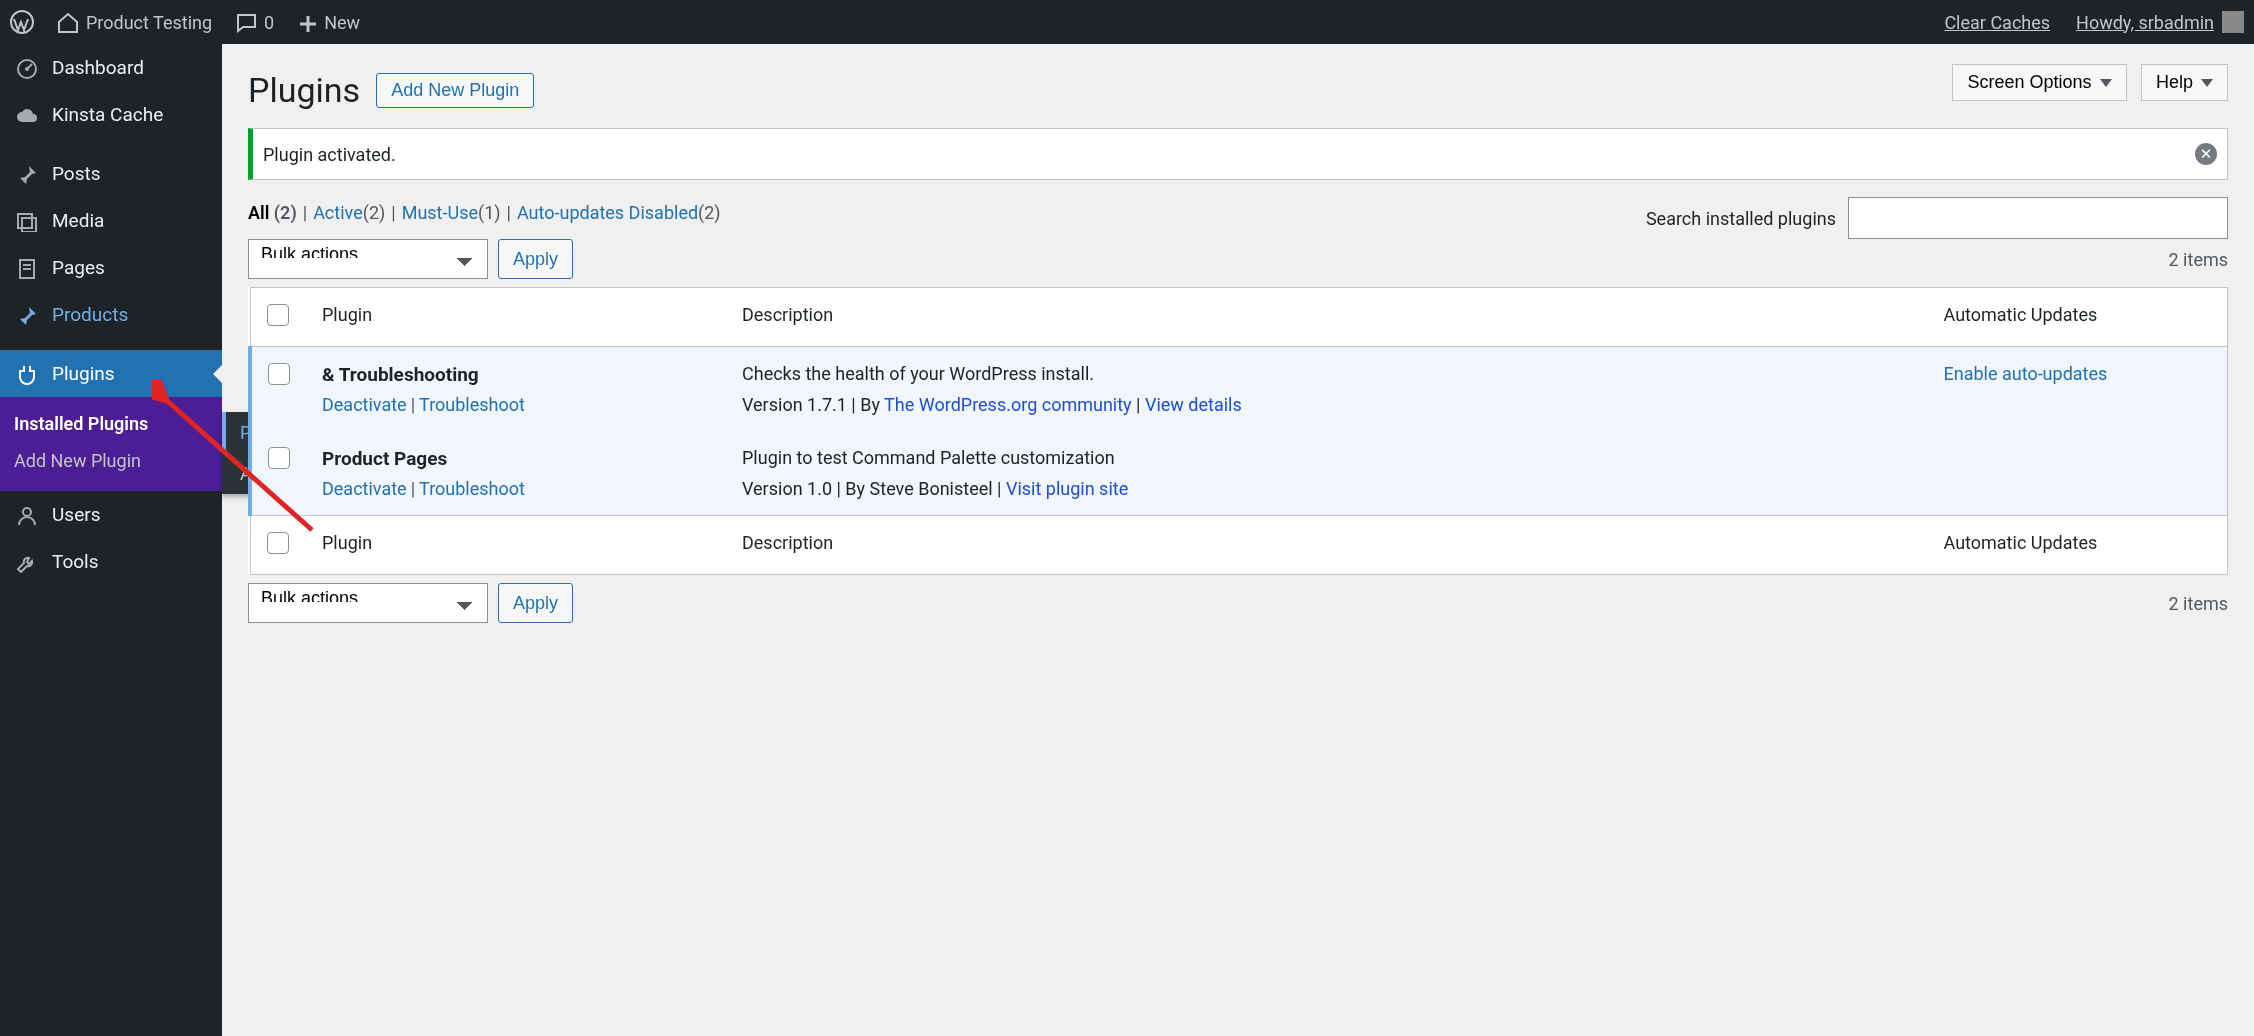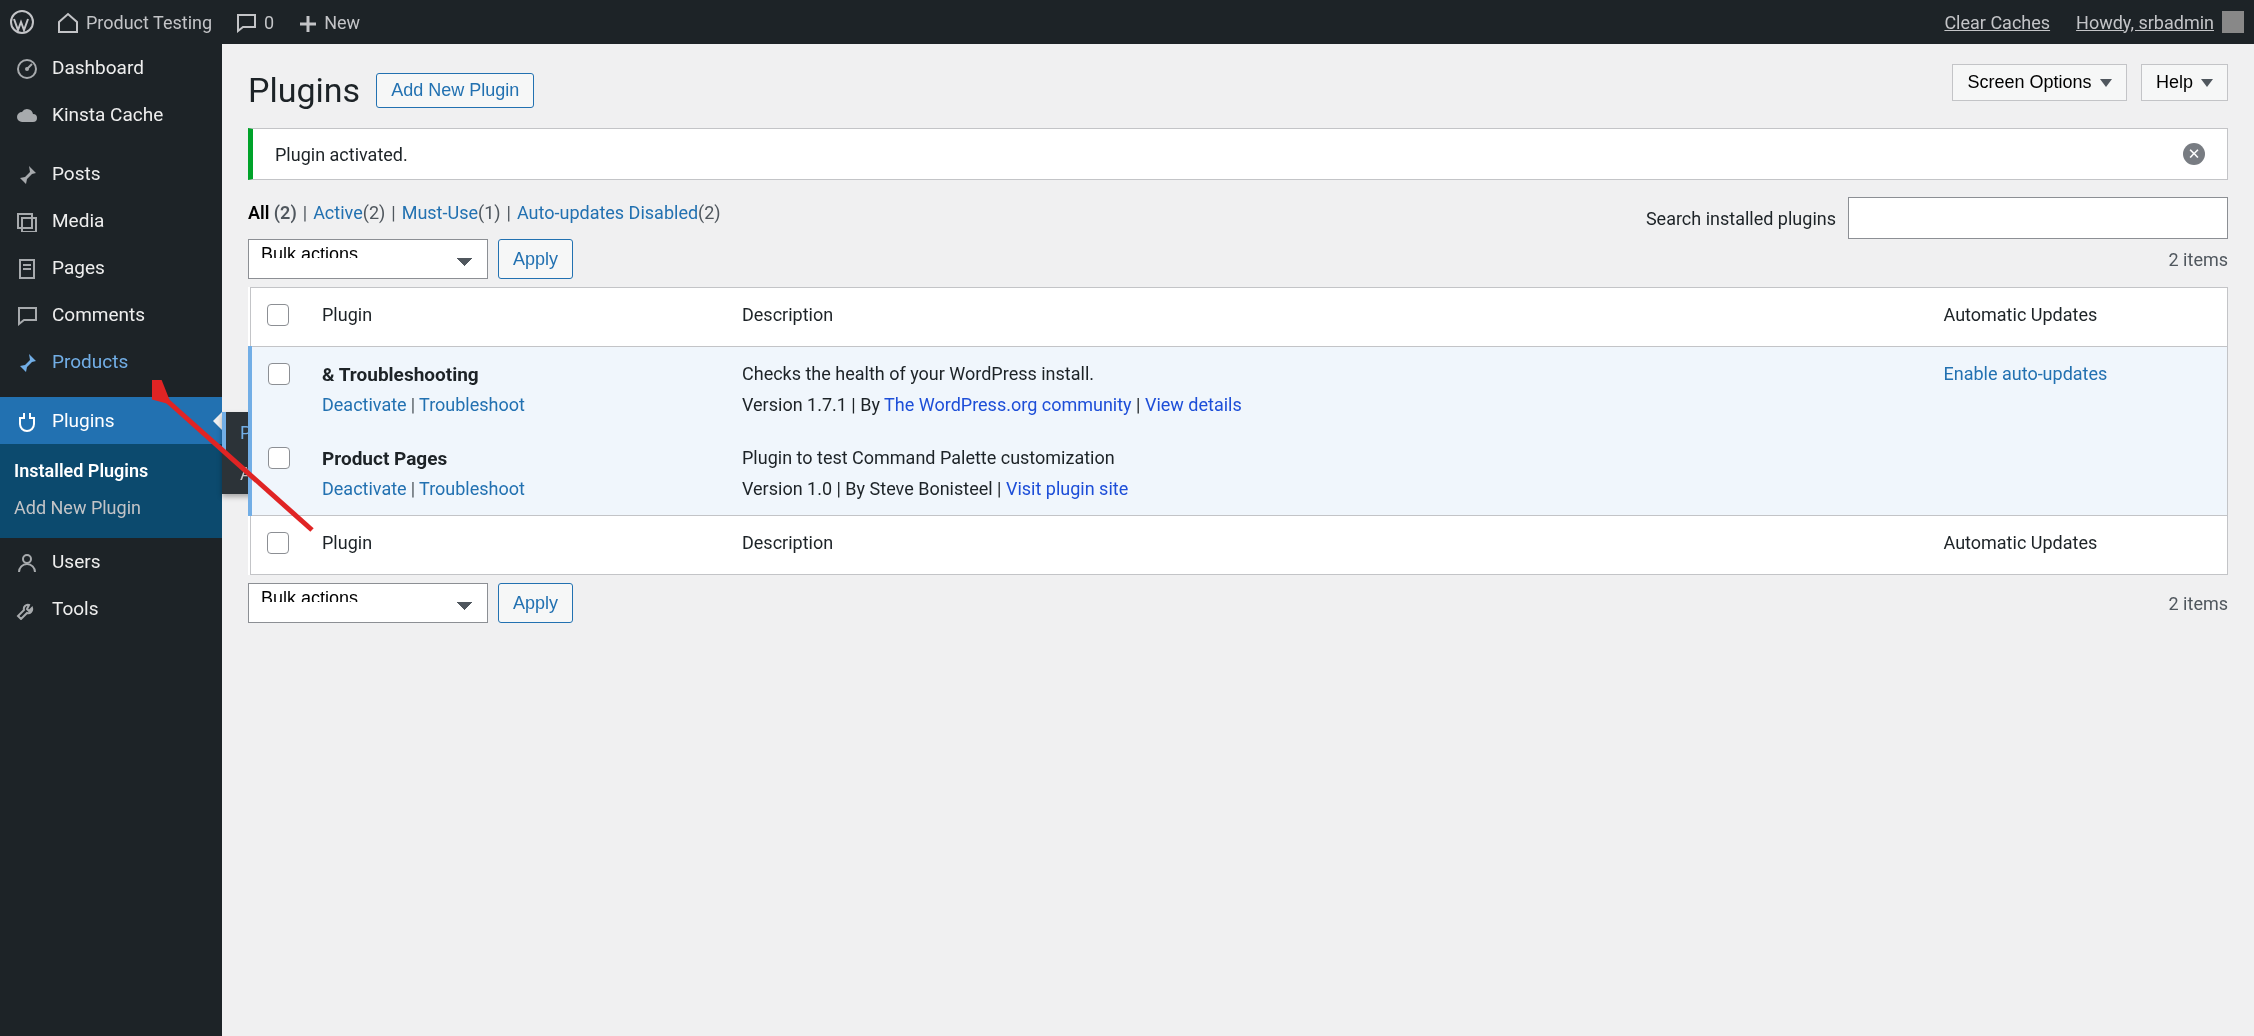--- a/index.html
+++ b/index.html
@@ -25,21 +25,21 @@
   .menu-item {
     display: flex; align-items: center; gap: 14px;
     padding: 12px 14px; color: #eee; font-size: 19px; cursor: pointer;
   }
   .menu-item.current { background: #2271b1; color: #fff; position: relative; }
   .menu-item.current::after {
     content: ""; position: absolute; right: -1px; top: 50%; transform: translateY(-50%);
     border: 10px solid transparent; border-right-color: #f0f0f1;
   }
   .menu-item.highlight { color: #72aee6; }
-  .submenu { background: #0c4a6e; padding: 8px 0 12px 14px; }
+  .submenu { background: #4c1d95; padding: 8px 0 12px 14px; }
   .submenu .sub { padding: 8px 0; color: #c3c4c7; font-size: 18px; }
   .submenu .sub.strong { color: #fff; font-weight: 600; }
   .menu-icon { width: 24px; display: inline-flex; justify-content: center; color: #a7aaad; }
   .menu-item.current .menu-icon { color: #fff; }
   .menu-item.highlight .menu-icon { color: #72aee6; }
   
   .flyout {
     position: absolute; left: 222px; top: 368px;
     background: #2c3338; color: #eee; min-width: 228px;
     box-shadow: 0 3px 5px rgba(0,0,0,.3);
@@ -60,21 +60,21 @@
     border-right: 6px solid transparent; border-top: 8px solid #50575e;
   }
   .title-row { display: flex; align-items: center; gap: 16px; margin: 16px 0 18px; }
   h1 { font-size: 34px; font-weight: 400; }
   .btn-outline {
     border: 1px solid #2271b1; color: #2271b1; background: #f6f7f7;
     padding: 6px 14px; font-size: 18px; border-radius: 3px; cursor: pointer;
   }
   .notice {
     border: 1px solid #c3c4c7; border-left: 5px solid #00a32a; background: #fff;
-    padding: 14px 22px; margin-bottom: 22px;
+    padding: 14px 10px; margin-bottom: 22px;
     display: flex; align-items: center; justify-content: space-between;
   }
   .dismiss {
     width: 22px; height: 22px; border-radius: 50%; background: #787c82;
     color: #fff; display: inline-flex; align-items: center; justify-content: center;
     font-size: 15px; cursor: pointer;
   }
   .subsubsub { margin: 4px 0 16px; font-size: 18px; display:flex; align-items:center; flex-wrap:wrap;}
   .subsubsub a { color: #2271b1; text-decoration: none; }
   .subsubsub .current { font-weight: 600; color: #000; }
@@ -254,28 +254,20 @@
         </span>
         <span>Media</span>
       </div>
     <div class="menu-item">
         <span class="menu-icon">
           <svg width="22" height="22">
             <use href="#i-page"></use>
           </svg>
         </span>
         <span>Pages</span>
-      </div>
-    <div class="menu-item">
-        <span class="menu-icon">
-          <svg width="22" height="22">
-            <use href="#i-comment"></use>
-          </svg>
-        </span>
-        <span>Comments</span>
       </div>
     <div class="menu-item highlight">
         <span class="menu-icon">
           <svg width="22" height="22">
             <use href="#i-pin"></use>
           </svg>
         </span>
         <span>Products</span>
       </div>
     <div style="height:12px"></div>

